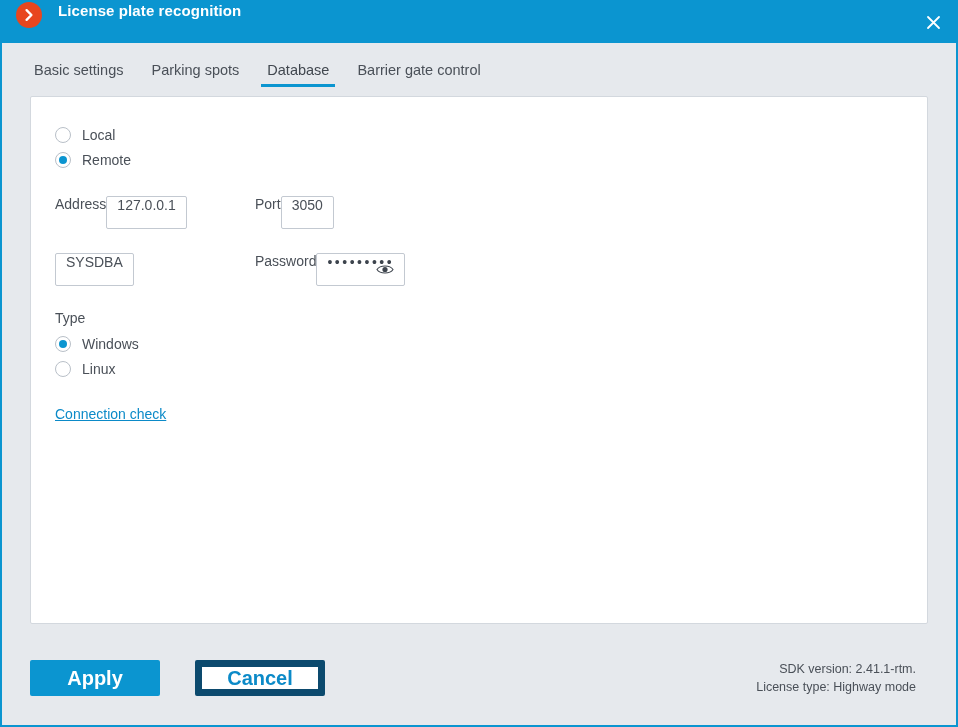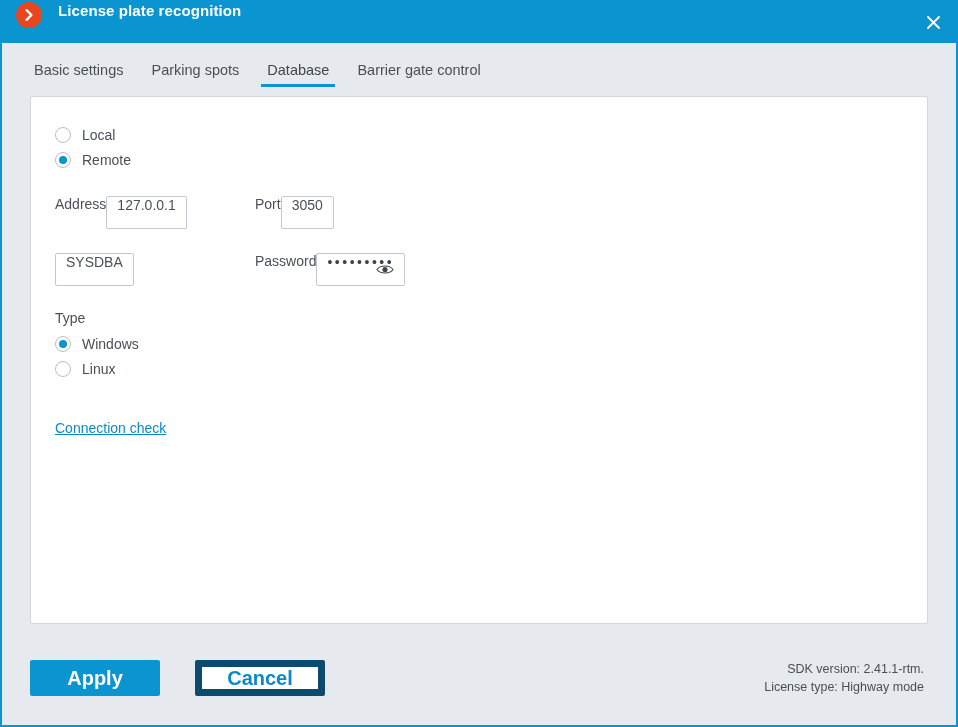--- a/index.html
+++ b/index.html
@@ -195,21 +195,21 @@
   }
 
   
   .type-section { margin-top: 24px; }
   .type-label {
     font-size: 14px;
     color: #4a5058;
     margin-bottom: 6px;
   }
 
-  .link-row { margin-top: 38px; }
+  .link-row { margin-top: 24px; }
   .link {
     font-size: 14px;
     color: #0b8ac8;
     text-decoration: underline;
     cursor: pointer;
   }
 
   
   .footer {
     flex: 0 0 auto;
@@ -236,21 +236,21 @@
     color: #ffffff;
     margin-right: 35px;
   }
   .btn-cancel {
     background: #ffffff;
     color: #0b8ac8;
     border: 7px solid #0c4a6e;
   }
   .version-info {
     position: absolute;
-    right: 32px;
+    right: 40px;
     top: 50%;
     transform: translateY(-50%);
     text-align: right;
     font-size: 12.5px;
     color: #4a5058;
     line-height: 18px;
   }
 </style>
 </head>
 <body>

